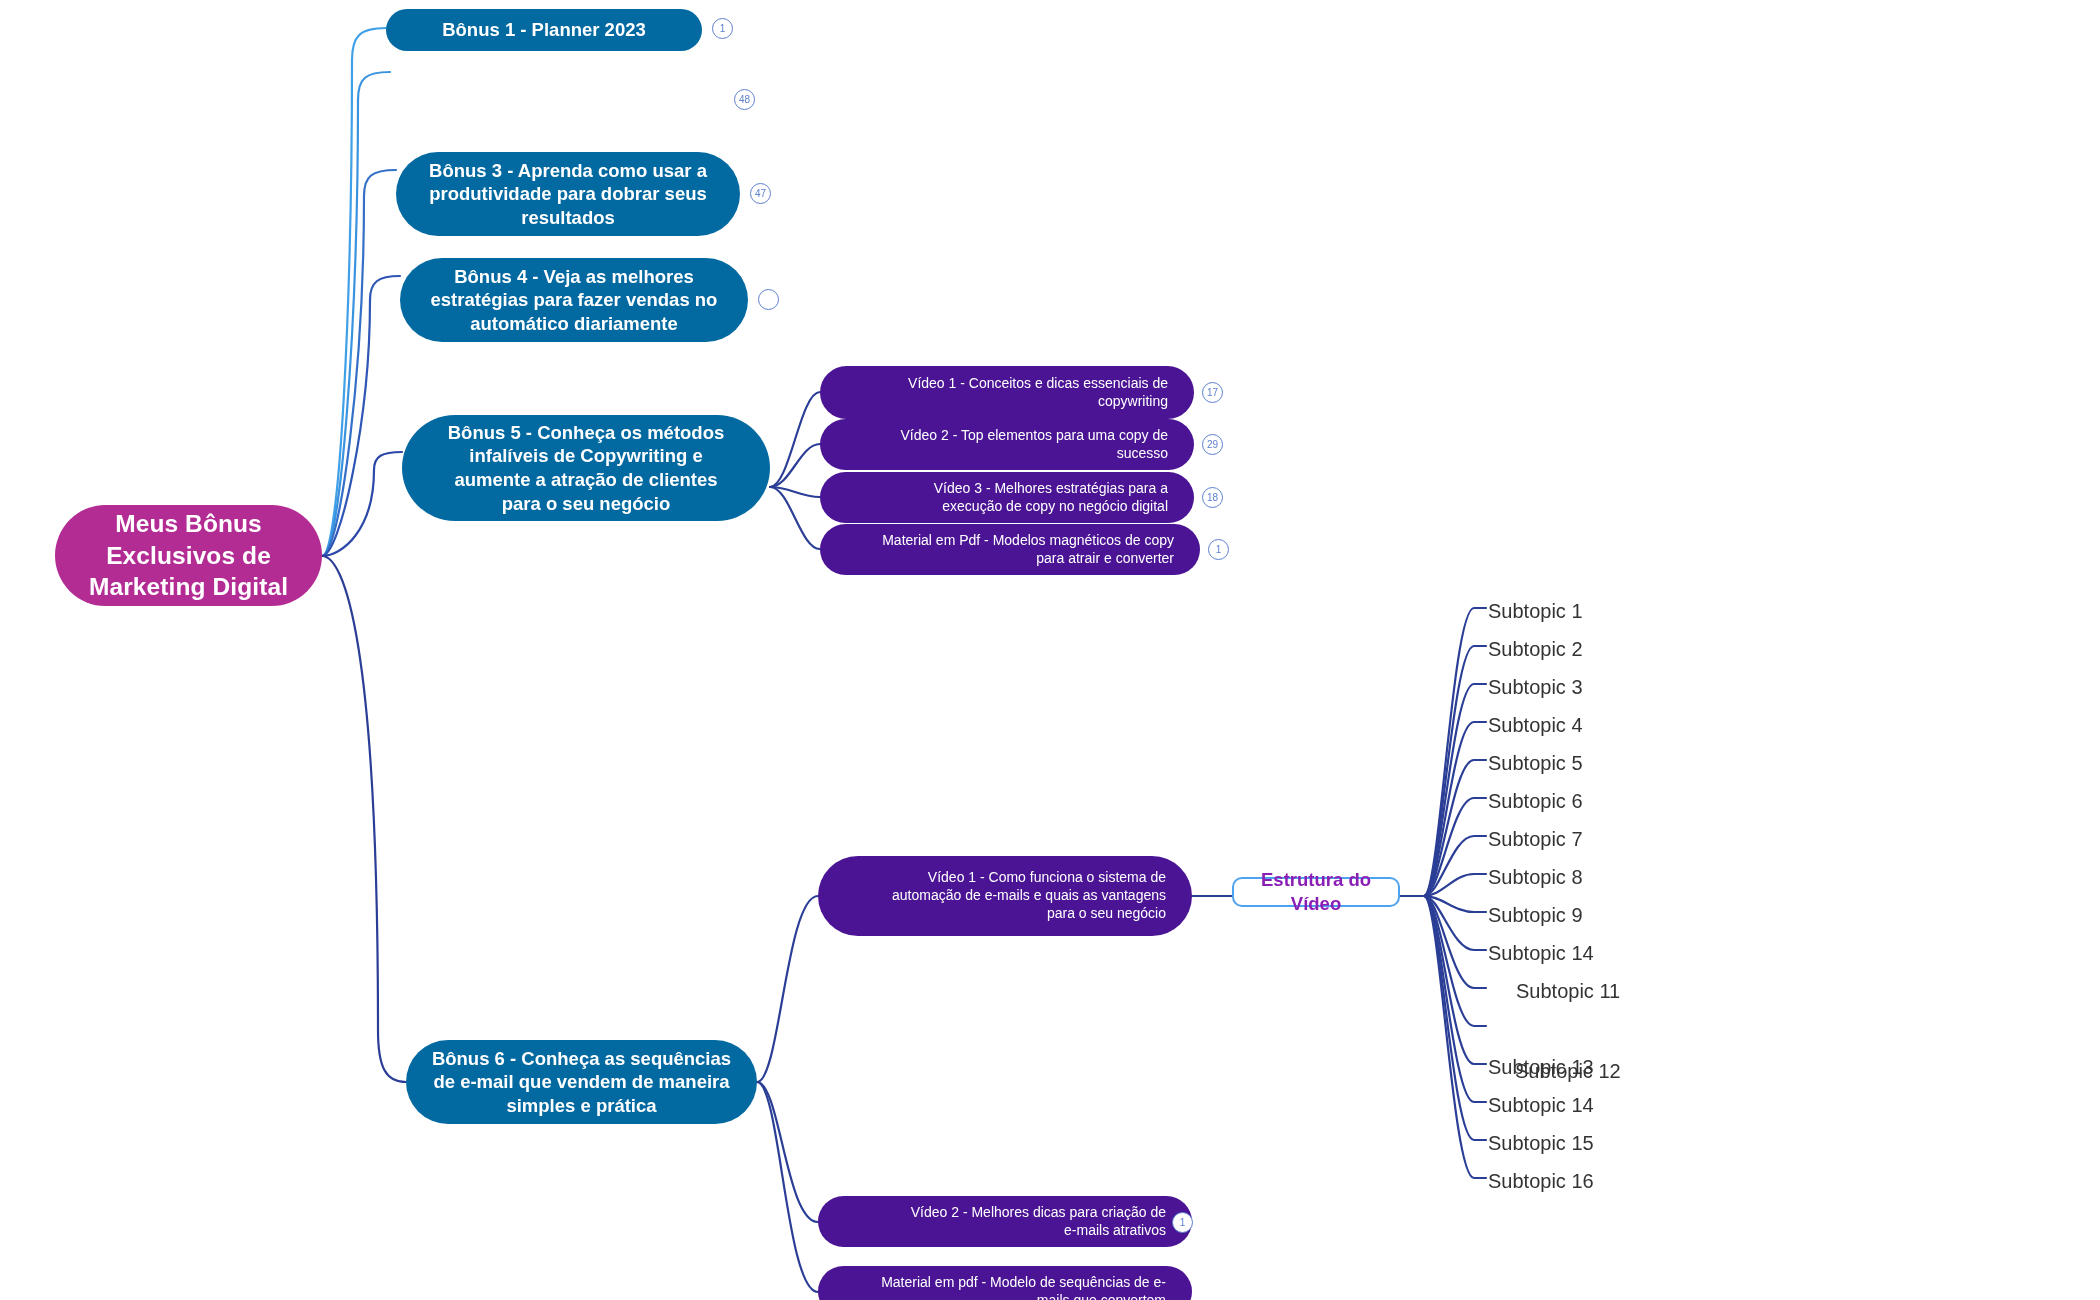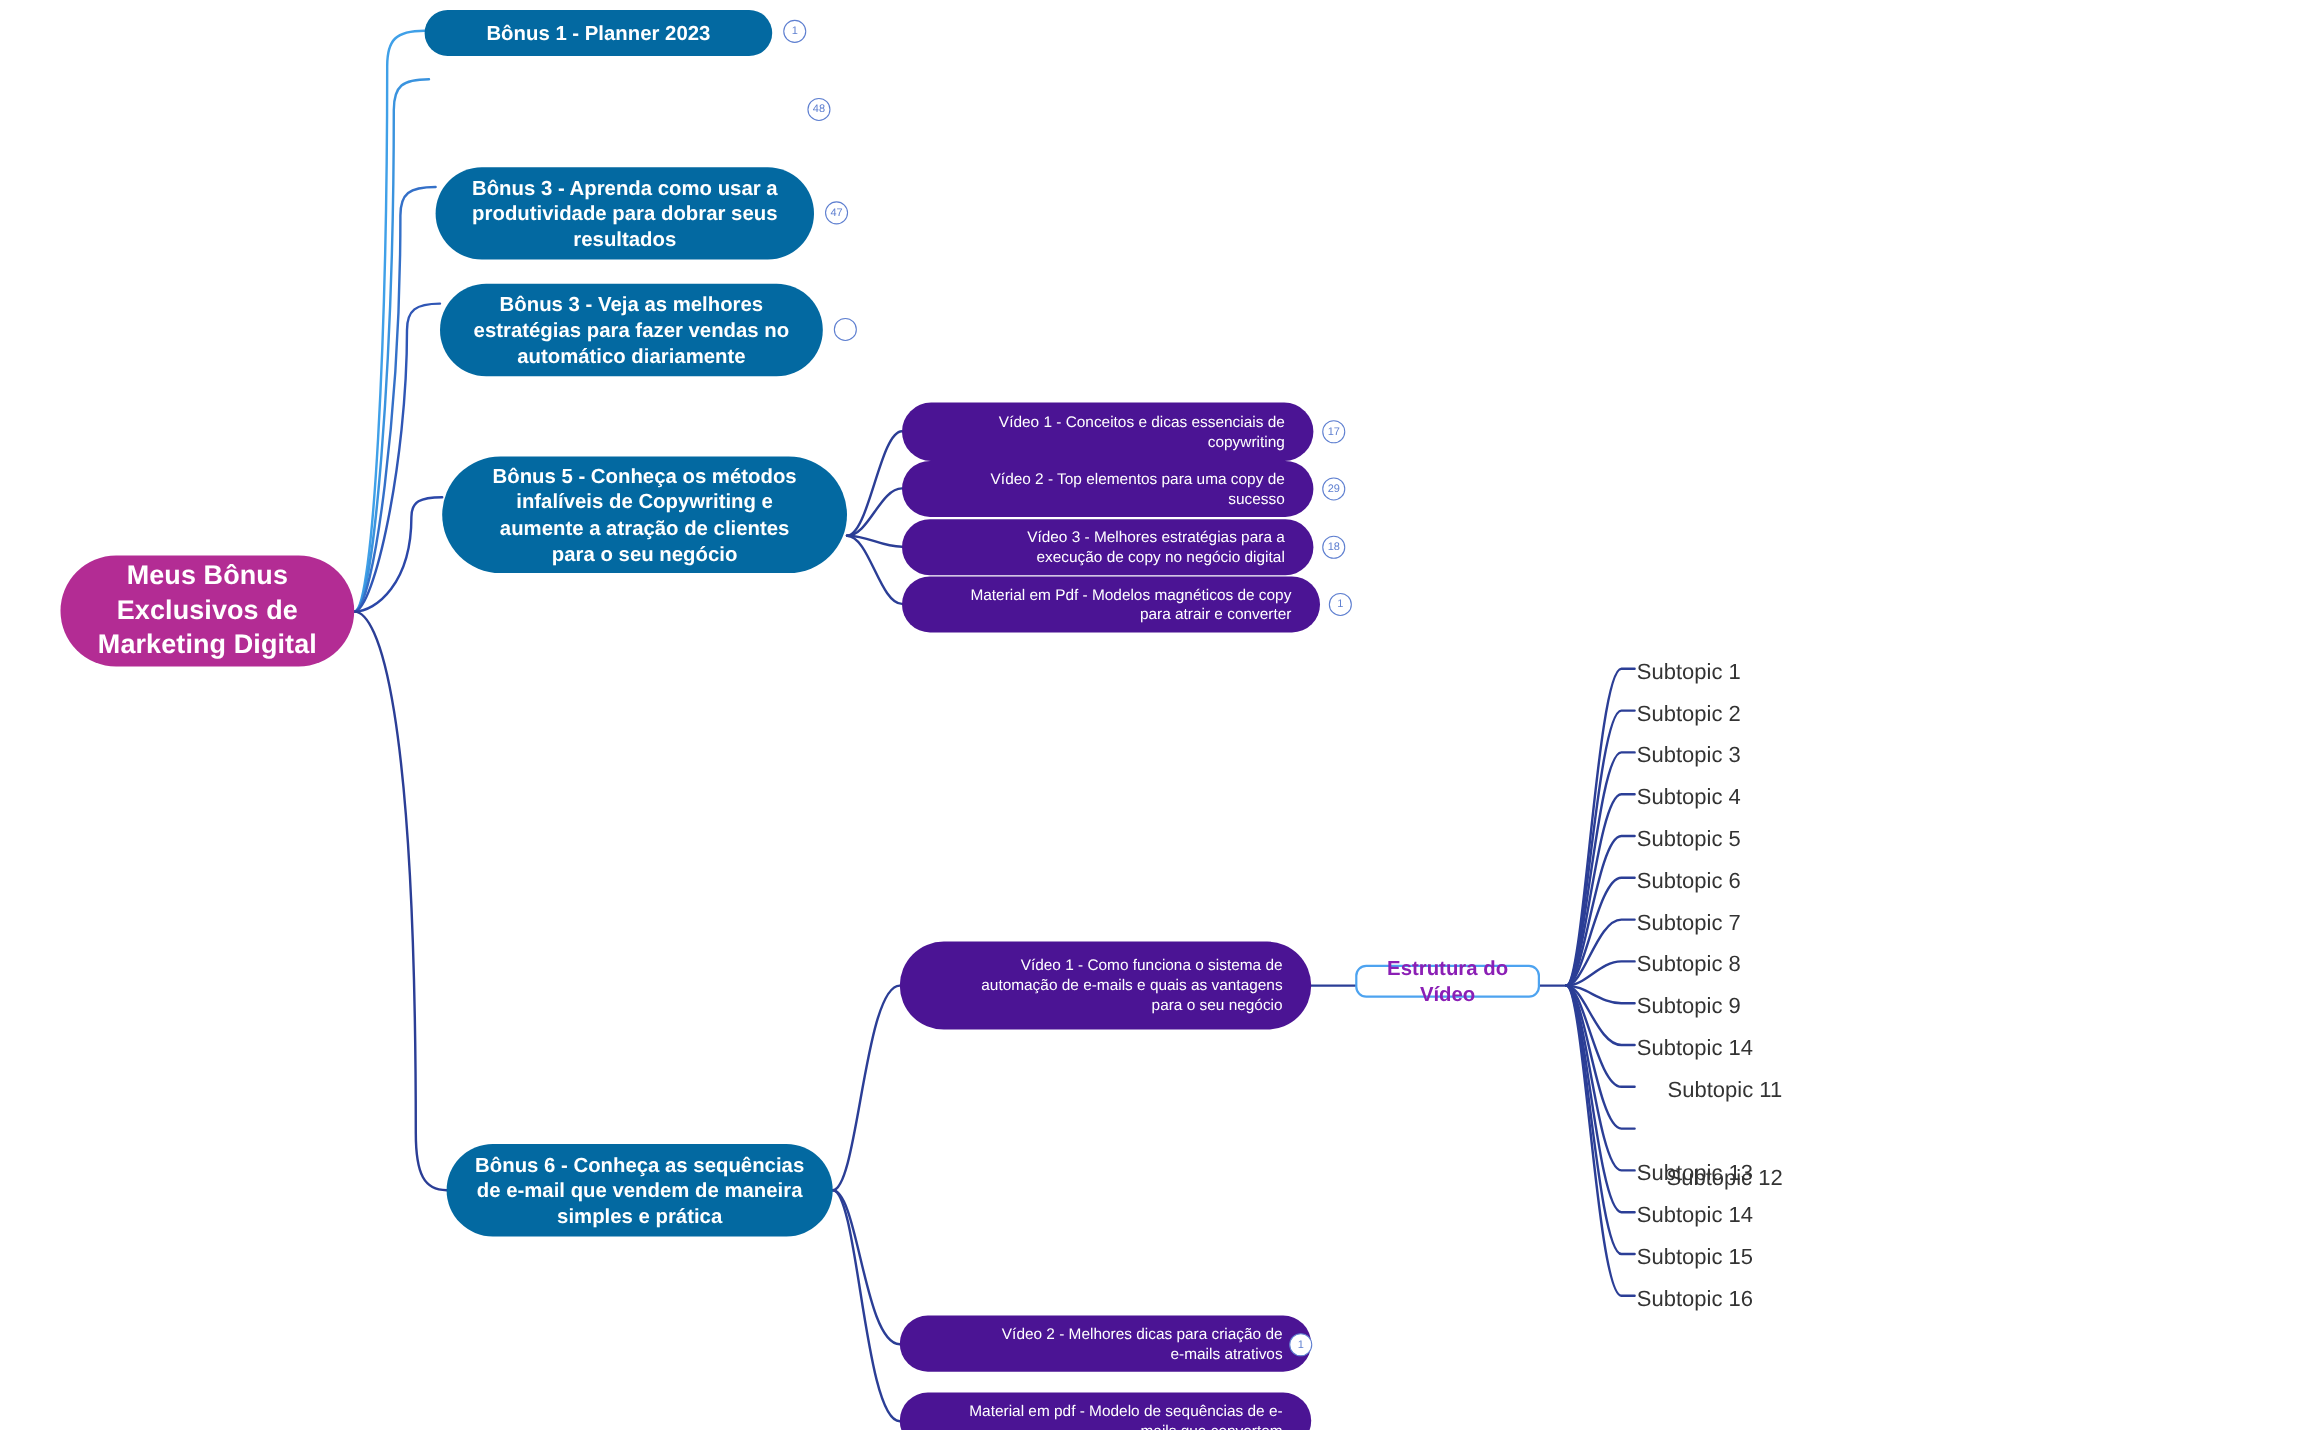--- a/index.html
+++ b/index.html
@@ -184,21 +184,21 @@
   <div class="node n-teal" style="left:396px; top:152px; width:344px; height:84px;">
     <span class="label">Bônus 3 - Aprenda como usar a
 produtividade para dobrar seus
 resultados</span>
   </div>
   <div class="badge" style="left:750px; top:183px;">
       <span>47</span>
     </div>
 
   <div class="node n-teal" style="left:400px; top:258px; width:348px; height:84px;">
-    <span class="label">Bônus 3 - Veja as melhores
+    <span class="label">Bônus 4 - Veja as melhores
 estratégias para fazer vendas no
 automático diariamente</span>
   </div>
   <div class="badge empty" style="left:758px; top:289px;">
       <span></span>
     </div>
 
   <div class="node n-teal" style="left:402px; top:415px; width:368px; height:106px;">
     <span class="label">Bônus 5 - Conheça os métodos
 infalíveis de Copywriting e

